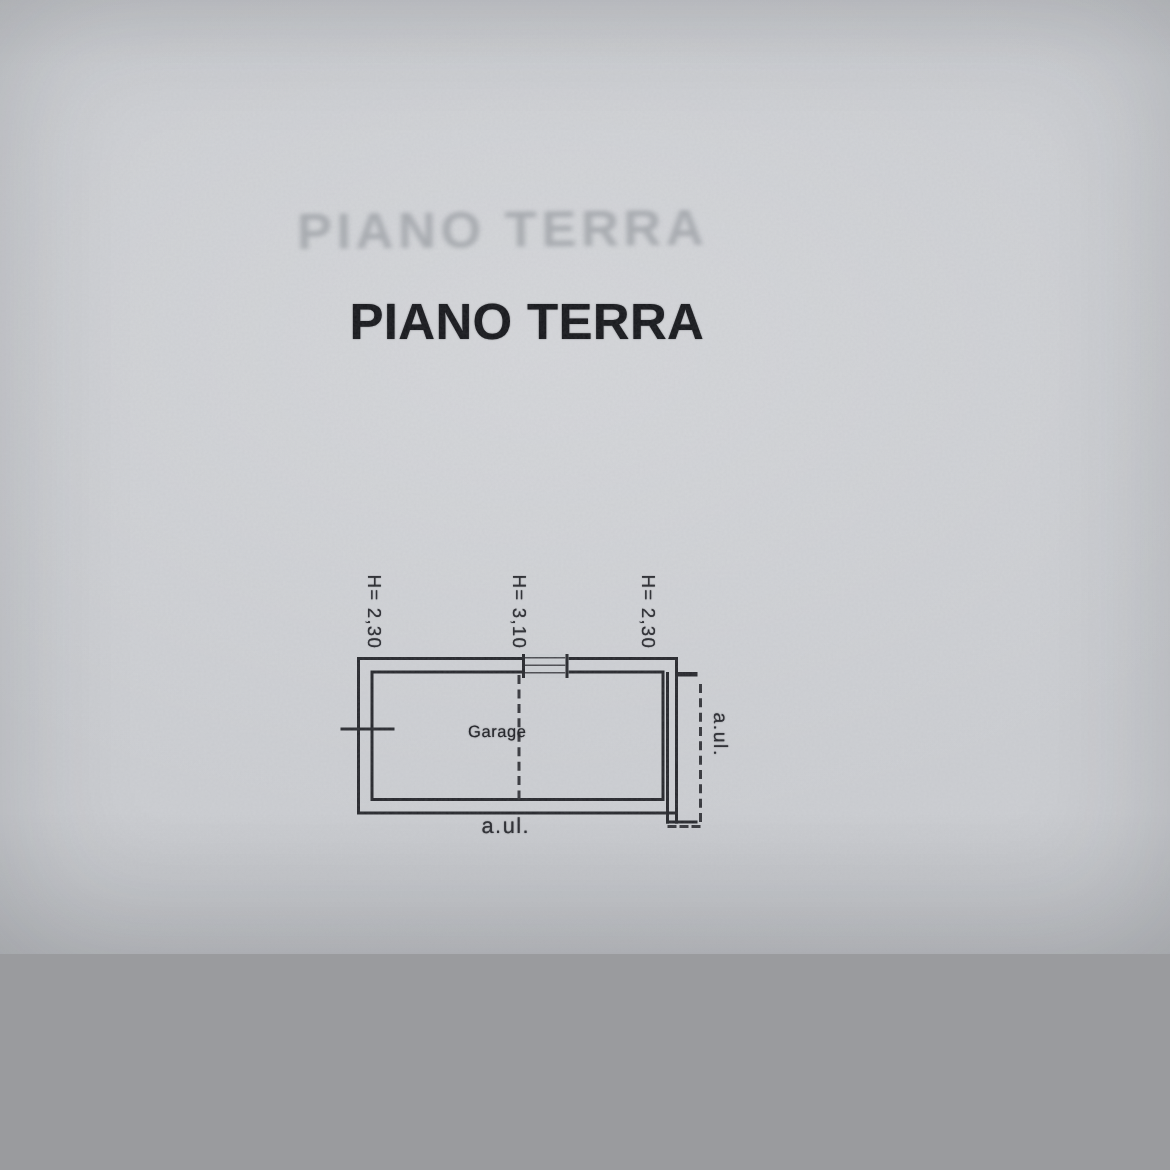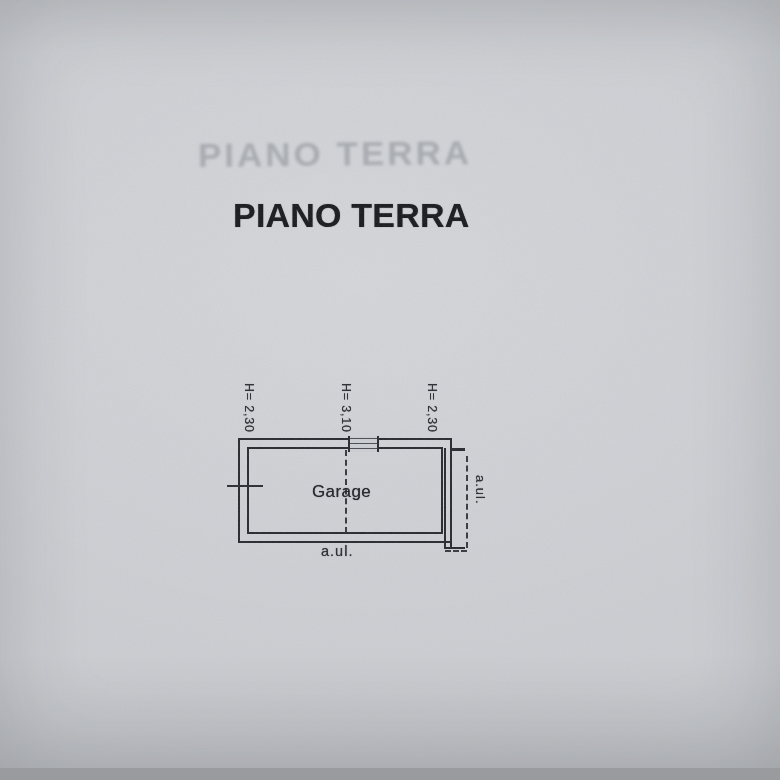--- a/index.html
+++ b/index.html
@@ -1,18 +1,18 @@
 <!DOCTYPE html>
 <html><head>
 <meta charset="utf-8">
 <style>
   html,body{margin:0;padding:0;background:#9a9b9e;}
   .page{
     position:relative;
-    width:780px;height:768px;
+    width:780px;height:636px;
     margin:0 auto;
     overflow:hidden;
     background-color:#ccced2;
     background-image:
       radial-gradient(ellipse 120% 85% at 46% 36%, rgba(255,255,255,0.18), rgba(255,255,255,0) 62%),
       radial-gradient(ellipse 150% 130% at 50% 48%, rgba(0,0,0,0) 55%, rgba(20,22,28,0.12) 100%),
       linear-gradient(to bottom, rgba(0,0,0,0.04), rgba(0,0,0,0) 7%, rgba(0,0,0,0) 85%, rgba(10,12,16,0.09) 100%);
     box-shadow: inset 0 0 90px rgba(30,32,40,0.18);
     font-family:"Liberation Sans", sans-serif;
     color:#1d1e22;
@@ -68,21 +68,21 @@
   .tl1{top:2px;}.tl2{top:7px;}.tl3{top:12px;}
 
   .center-dash{
     left:117px;top:70px;width:0;height:83px;
     border-left:2px dashed #36373c;
   }
   .left-tick{left:-1px;top:105px;width:36px;height:2px;background:#2b2c31;}
 
   .room-label{
     left:84px;top:102px;
-    font-size:17px;letter-spacing:0.4px;color:#202126;
+    font-size:11px;letter-spacing:0.4px;color:#202126;
     text-shadow:0 0 0.9px rgba(32,33,38,0.75);
     white-space:nowrap;
   }
 
   .side-wall{
     left:216px;top:68px;width:8px;height:101px;
     border-left:2.5px solid #27282d;
     border-right:2.5px solid #27282d;
   }
   .side-wall-top-cap{left:222px;top:68px;width:15px;height:2.5px;background:#27282d;}

